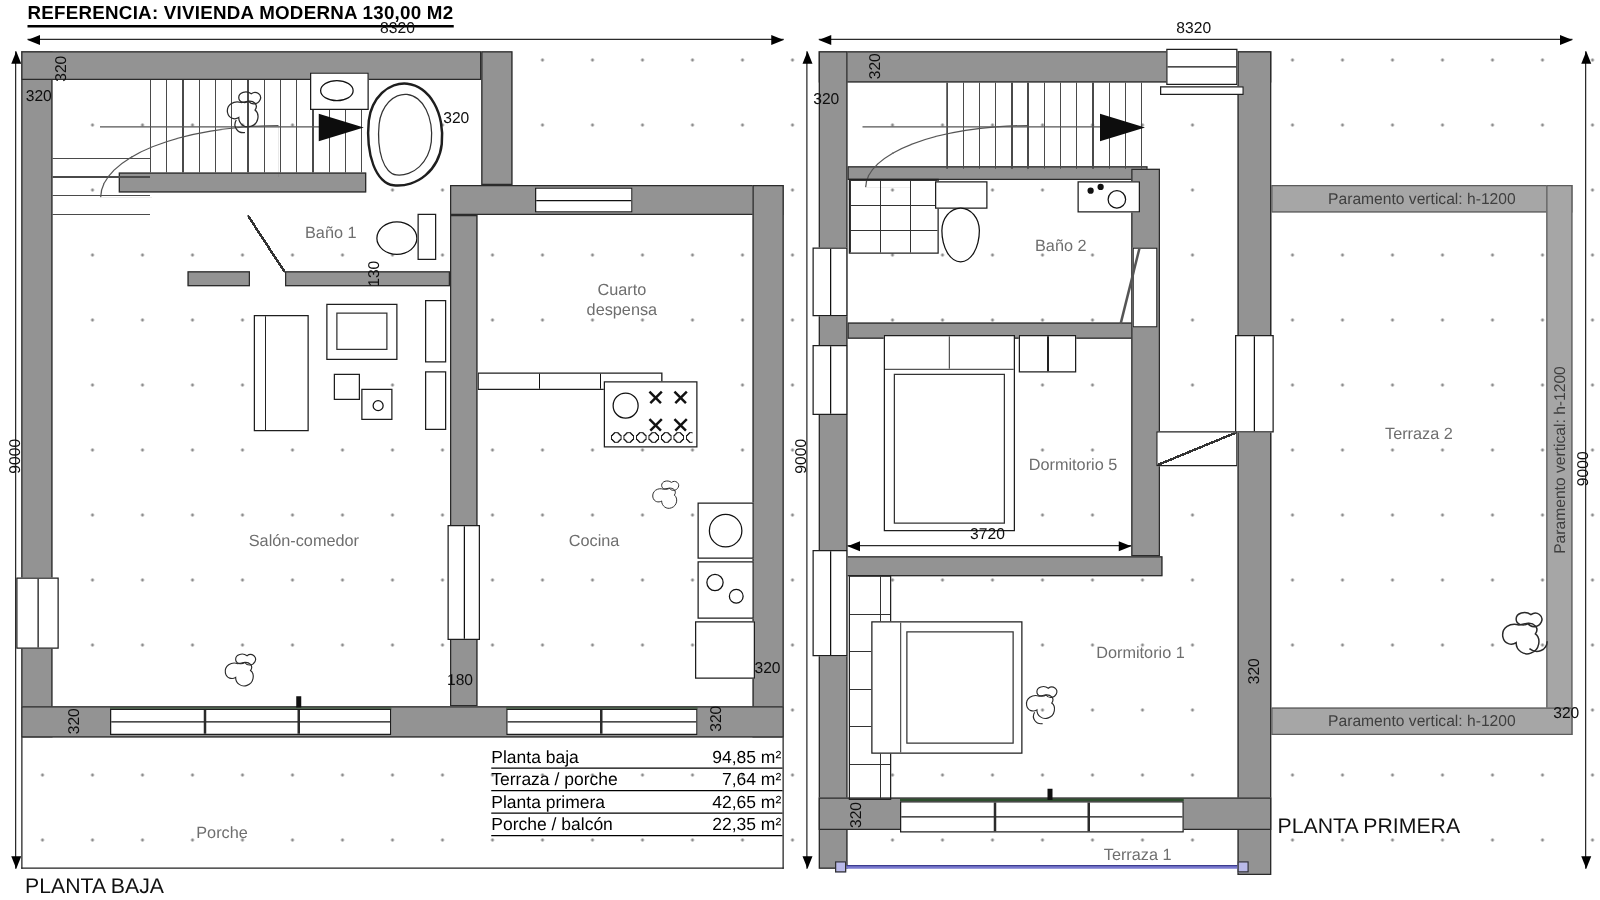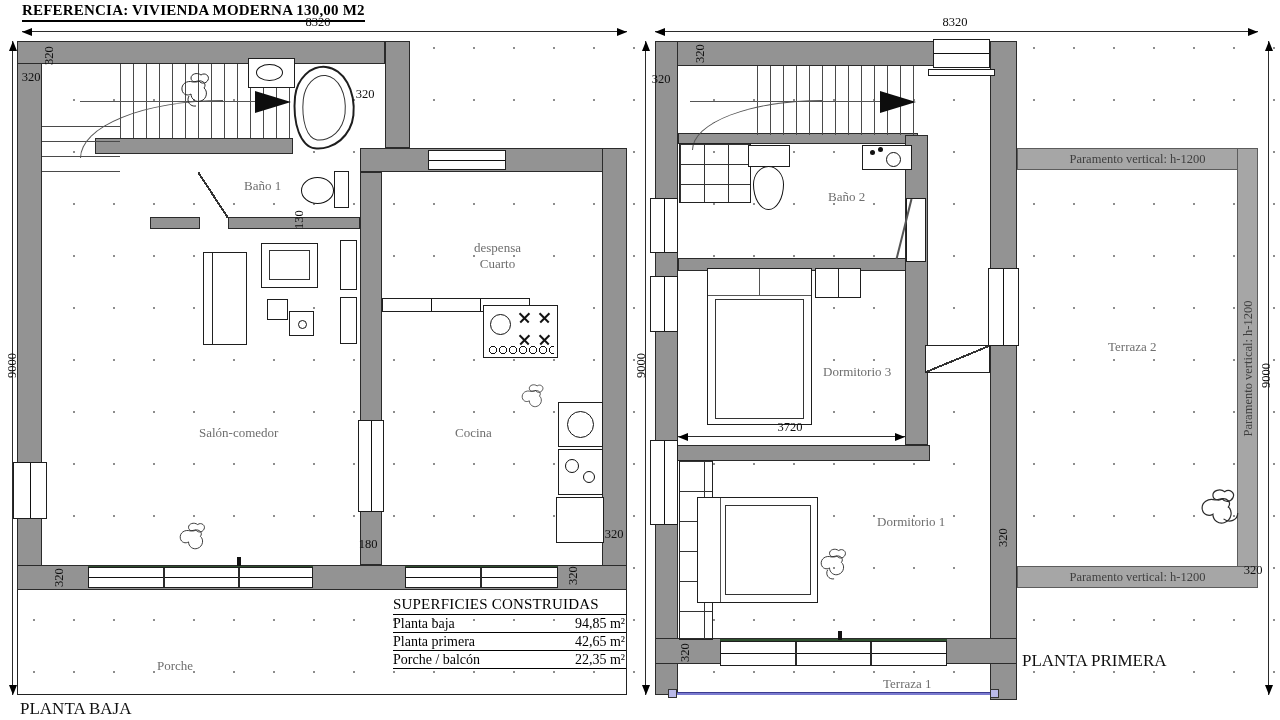--- a/index.html
+++ b/index.html
@@ -1,18 +1,18 @@
 <!DOCTYPE html>
 <html><head>
 <meta charset="utf-8">
 <style>
   html,body{margin:0;padding:0;background:#fff;}
   .canvas{
     position:relative;width:1280px;height:720px;overflow:hidden;
-    font-family:Liberation Serif, serif;background-color:#ffffff;
+    font-family:Liberation Sans, sans-serif;background-color:#ffffff;
     background-image:radial-gradient(circle,#8d8d8d 1.1px,transparent 1.4px);
     background-size:40px 52px;background-position:14px 22px;
   }
   .el{position:absolute;box-sizing:border-box;}
   .wall{background:#939393;border:1px solid #2b2b2b;}
   .thin{background:#2b2b2b;}
   .thin2{background:#555;}
   .white{background:#fff;border:1px solid #1e1e1e;}
   .winh{background:#fff linear-gradient(#111,#111) center/100% 1px no-repeat;border:1px solid #1e1e1e;}
   .winv{background:#fff linear-gradient(#111,#111) center/1px 100% no-repeat;border:1px solid #1e1e1e;}
@@ -128,43 +128,46 @@
     </div>
     <div class="el white" style="left:558px;top:449px;width:45px;height:46px;">
       <div class="el circ" style="left:6px;top:9px;width:14px;height:14px;"></div>
       <div class="el circ" style="left:24px;top:21px;width:12px;height:12px;"></div>
     </div>
     <div class="el white" style="left:556px;top:497px;width:48px;height:46px;"></div>
 
     <div class="el" style="left:17px;top:590px;width:610px;height:105px;border:1.5px solid #222;border-top:none;"></div>
 
     <div class="el lbl" style="left:244px;top:178px;">Baño 1</div>
-    <div class="el lbl" style="left:455px;top:224px;width:85px;text-align:center;margin-top:32px;">Cuarto</div>
+    <div class="el lbl" style="left:455px;top:224px;width:85px;text-align:center;">Cuarto</div>
     <div class="el lbl" style="left:455px;top:240px;width:85px;text-align:center;">despensa</div>
     <div class="el lbl" style="left:199px;top:425px;">Salón-comedor</div>
     <div class="el lbl" style="left:455px;top:425px;">Cocina</div>
     <div class="el lbl" style="left:157px;top:658px;">Porche</div>
 
     <div class="el dim rot" style="left:34px;top:48px;width:30px;">320</div>
     <div class="el dim" style="left:16px;top:70px;width:30px;">320</div>
     <div class="el dim" style="left:350px;top:87px;width:30px;">320</div>
     <div class="el dim rot" style="left:284px;top:212px;width:30px;">130</div>
     <div class="el dim" style="left:352px;top:537px;width:32px;">180</div>
     <div class="el dim rot" style="left:44px;top:570px;width:30px;">320</div>
     <div class="el dim" style="left:598px;top:527px;width:32px;">320</div>
     <div class="el dim rot" style="left:558px;top:568px;width:30px;">320</div>
 
     <div class="el plan-title" style="left:20px;top:699px;">PLANTA BAJA</div>
   </div>
 
   <div class="el tbl" style="left:393px;top:597px;">
-    <div class="ttitle">SUPERFICIES CONSTRUIDAS</div>
     <div class="trow">
       <span>Planta baja</span>
       <span>94,85 m²</span>
+    </div>
+    <div class="trow">
+      <span>Terraza / porche</span>
+      <span>7,64 m²</span>
     </div>
     <div class="trow">
       <span>Planta primera</span>
       <span>42,65 m²</span>
     </div>
     <div class="trow">
       <span>Porche / balcón</span>
       <span>22,35 m²</span>
     </div>
   </div>
@@ -249,21 +252,21 @@
     <div class="el white" style="left:697px;top:497px;width:121px;height:106px;">
       <div class="el thin2" style="left:22px;top:0;width:1px;height:104px;"></div>
       <div class="el" style="left:27px;top:7px;width:86px;height:90px;border:1px solid #333;"></div>
     </div>
 
     <div class="el rail" style="left:673px;top:692px;width:322px;height:3px;"></div>
     <div class="el rail-post" style="left:668px;top:689px;width:9px;height:9px;"></div>
     <div class="el rail-post" style="left:990px;top:689px;width:9px;height:9px;"></div>
 
     <div class="el lbl" style="left:828px;top:189px;">Baño 2</div>
-    <div class="el lbl" style="left:823px;top:364px;">Dormitorio 3</div>
+    <div class="el lbl" style="left:823px;top:364px;">Dormitorio 5</div>
     <div class="el lbl" style="left:877px;top:514px;">Dormitorio 1</div>
     <div class="el lbl" style="left:1108px;top:339px;">Terraza 2</div>
     <div class="el lbl" style="left:883px;top:676px;">Terraza 1</div>
 
     <div class="el dim rot" style="left:685px;top:46px;width:30px;">320</div>
     <div class="el dim" style="left:646px;top:72px;width:30px;">320</div>
     <div class="el dim rot" style="left:988px;top:530px;width:30px;">320</div>
     <div class="el dim rot" style="left:670px;top:645px;width:30px;">320</div>
     <div class="el dim" style="left:1237px;top:563px;width:32px;">320</div>
 

